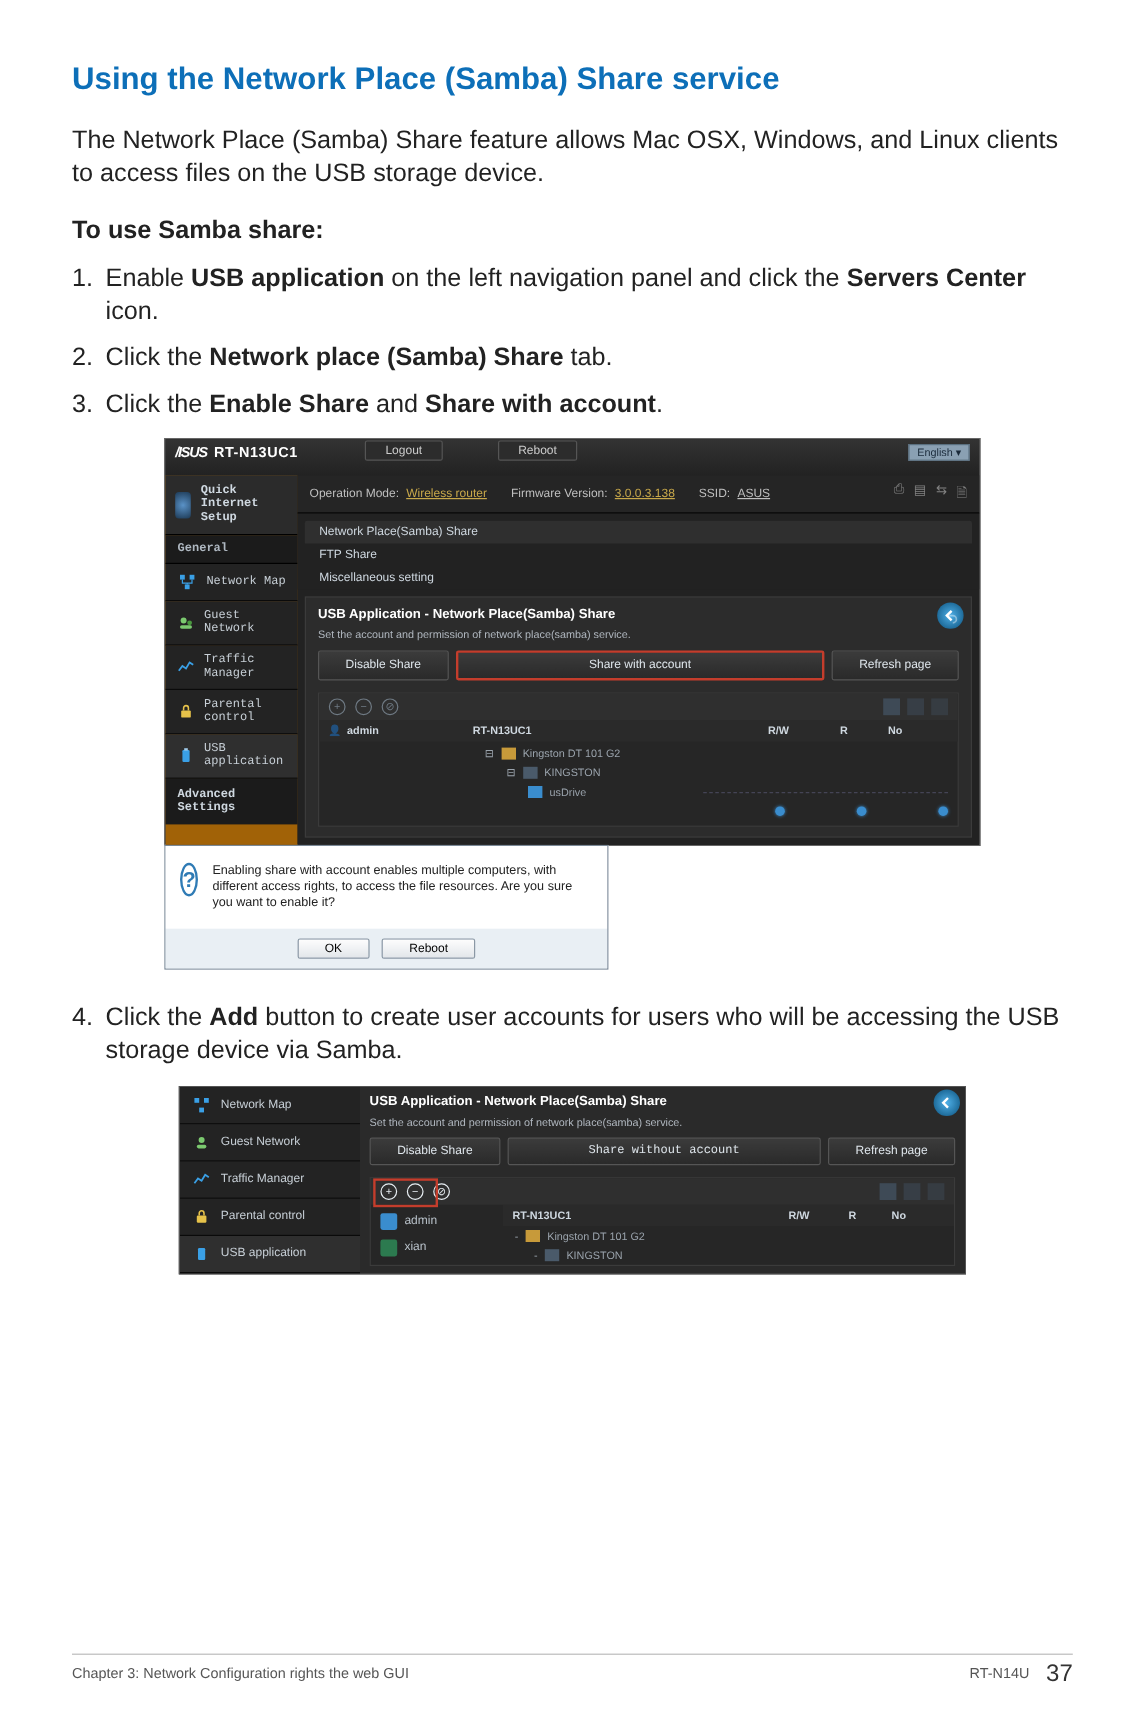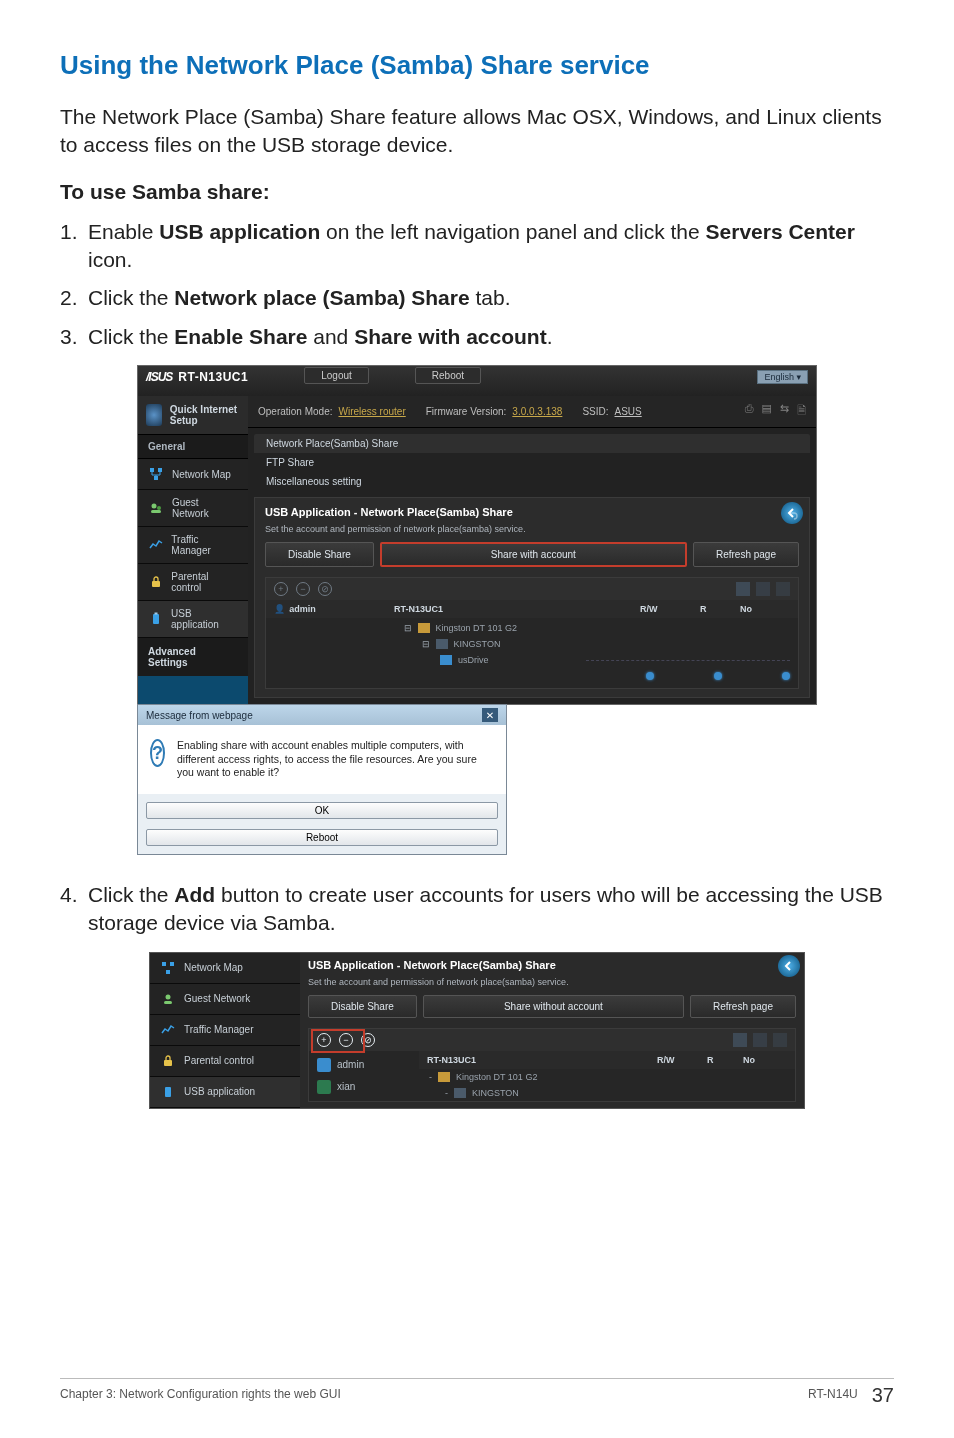--- a/index.html
+++ b/index.html
@@ -78,21 +78,21 @@
   .op-row {
     background:#252525; padding:6px 10px; font-size:10px; color:#bfbfbf;
     display:flex; align-items:center; gap:6px; border-bottom:1px solid #000;
   }
   .op-row .link { color:#c8a84a; text-decoration:underline; }
   .op-row .ssid-u { text-decoration: underline; }
   .op-icons { margin-left:auto; display:flex; gap:8px; opacity:0.6;}
   .op-icons span{ font-size:11px;}
   .router-body { display:flex; }
   .sidebar {
-    width: 160px; background:#0c4a6e;
+    width: 160px; background:#a16207;font-family:Liberation Mono, monospace;
   }
   .side-quick {
     background:#2b2b2b; padding:8px 8px; display:flex; align-items:center; gap:8px;
     border-bottom:1px solid #000;
   }
   .side-quick .qicon{ width:22px;height:22px; background:radial-gradient(circle,#5a92c7,#1d3a56); border-radius:3px;}
   .side-quick .qtxt{ color:#cfd8e0; font-size:10px; font-weight:700;}
   .side-group-title {
     background:#1b1b1b; color:#aeb7c0; font-size:10px; font-weight:700;
     padding:6px 10px; border-bottom:1px solid #000;
@@ -156,21 +156,21 @@
     border:1px solid #7a8896; background:#eef3f7; font-size:11px; color:#222;
   }
   .dialog-title {
     background:linear-gradient(#bdd6ea,#a7c1d6); padding:3px 8px; font-size:10px; color:#1a2a3a;
     display:flex; align-items:center;
   }
   .dialog-title .x{ margin-left:auto; background:#355a7a;color:#fff; width:16px;height:14px; display:flex;align-items:center;justify-content:center; font-size:10px;}
   .dialog-body { padding:14px 12px; display:flex; gap:12px; align-items:flex-start; background:#fff;}
   .qmark{ width:28px;height:28px;border-radius:50%; background:#fff; border:2px solid #2f7bb5; color:#2f7bb5; font-weight:700; display:flex;align-items:center;justify-content:center; font-size:18px;}
   .dialog-body p{ font-size:10.5px; line-height:1.3;}
-  .dialog-actions{ background:#e9eff4; padding:8px; display:flex; gap:10px; justify-content:center;flex-direction:column;}
+  .dialog-actions{ background:#e9eff4; padding:8px; display:flex; gap:10px; justify-content:center;}
   .win-btn{ background:linear-gradient(#fdfdfd,#e2e6ea); border:1px solid #8b98a5; padding:2px 22px; font-size:10px; border-radius:2px;}
 
   
   .shot2 {
     width: 656px; margin: 14px auto 0 auto;
     background:#1e1e1e; border:1px solid #555;
     display:flex; font-size:10px; color:#cfd8e0;
   }
   .shot2 .sidebar2 { width:150px; background:#222;}
   .shot2 .main2 { flex:1; background:#2a2a2a; padding:6px 8px; position:relative;}
@@ -363,24 +363,20 @@
                 <span class="dot"></span>
               </div>
             </div>
           </div>
         </div>
       </div>
     </div>
   </div>
 
   <div class="dialog">
-    <div class="dialog-title">
-      <span>Message from webpage</span>
-      <span class="x">✕</span>
-    </div>
     <div class="dialog-body">
       <div class="qmark">?</div>
       <p>Enabling share with account enables multiple computers, with different access rights, to access the file resources. Are you sure you want to enable it?</p>
     </div>
     <div class="dialog-actions">
       <button class="win-btn">OK</button>
       <button class="win-btn">Reboot</button>
     </div>
   </div>
 </div>
@@ -441,21 +437,21 @@
   <div class="main2">
     <div class="go-back" style="top:2px;right:4px;">
       <svg width="14" height="14" viewBox="0 0 14 14">
           <path d="M8 3L4 7l4 4" stroke="#fff" stroke-width="2" fill="none"></path>
         </svg>
     </div>
     <div class="panel-title">USB Application - Network Place(Samba) Share</div>
     <div class="panel-sub">Set the account and permission of network place(samba) service.</div>
     <div class="btn-row">
       <button class="dark-btn">Disable Share</button>
-      <button class="dark-btn" style="flex:1;">Share without account</button>
+      <button class="dark-btn" style="flex:1;font-family:Liberation Mono, monospace;">Share without account</button>
       <button class="dark-btn">Refresh page</button>
     </div>
     <div class="tree-area">
       <div class="tree-head" style="position:relative;">
         <div class="mini-icons" style="color:#e8eef3;">
           <span class="circ" style="border-color:#e8eef3;">+</span>
           <span class="circ" style="border-color:#e8eef3;">−</span>
           <span class="circ" style="border-color:#e8eef3;">⊘</span>
         </div>
         <div class="plus-outline" style="left:2px; top:0px;"></div>

